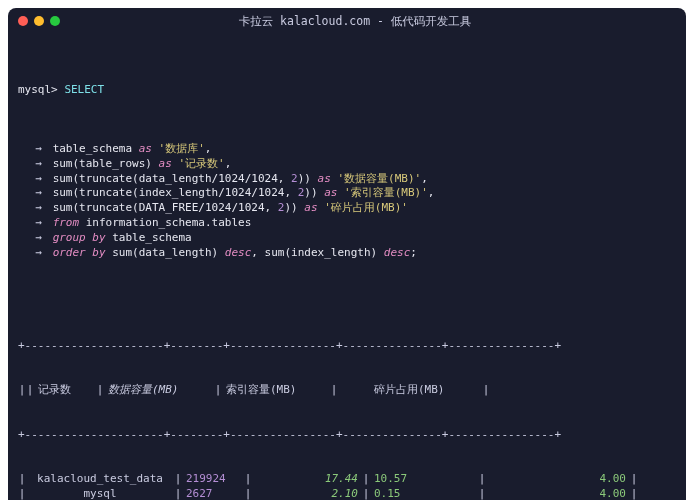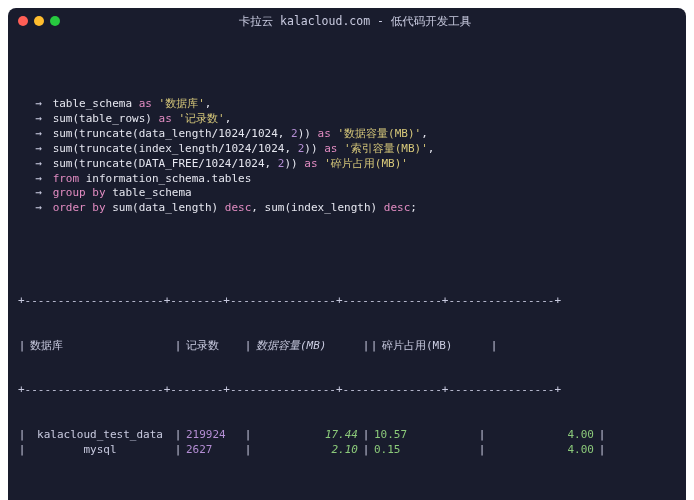--- a/index.html
+++ b/index.html
@@ -48,38 +48,38 @@
     font-size: 11.5px;
   }
   .term-body {
     padding: 4px 10px 10px 10px;
     line-height: 1.35;
     white-space: pre;
   }
   .prompt-line { white-space: pre-wrap; }
   .c-white { color: #e6e7f0; }
   .c-cyan  { color: #7ee0e8; }
-  .c-pink  { color: #e28cc2; }
+  .c-pink  { color: #e28cc2; font-style: italic; }
   .c-yellow{ color: #d7c87a; }
   .c-purple{ color: #b48ed4; }
   .arrow { color: #c9cbe0; display:inline-block; width:28px; text-align:right; padding-right:4px;}
   .table-wrap { margin-top: 4px; }
   .sep-line { color: #c9cbe0; letter-spacing: 0; }
   .data-row { display: flex; }
   .cell {
     padding: 0 4px;
     overflow: hidden;
     text-overflow: clip;
     white-space: nowrap;
   }
   .cell.name { flex: 0 0 148px; text-align: center; }
   .cell.rows { flex: 0 0 62px;  }
   .cell.datasz{ flex: 0 0 110px; text-align: right; font-style: italic; }
   .cell.idxsz { flex: 0 0 108px; text-align: left; }
-  .cell.frag  { flex: 0 0 112px; text-align: right; }
+  .cell.frag  { flex: 0 0 112px; text-align: right; margin-left: 32px; }
   .pipe { color: #c9cbe0; flex: 0 0 8px; text-align:center;}
   .header-row .cell { color: #c9cbe0; text-align: left !important;}
   .val-purple { color: #b48ed4; }
   .val-green  { color: #8bc97a; }
   .val-name   { color: #c9cbe0; }
 </style>
 </head>
 <body>
 
 <div class="terminal-window">
@@ -88,30 +88,31 @@
     <div class="traffic-lights">
       <span class="dot red"></span>
       <span class="dot yellow"></span>
       <span class="dot green"></span>
     </div>
     <div class="title-text">卡拉云 kalacloud.com - 低代码开发工具</div>
   </div>
 
   <div class="term-body">
 
+    <div class="prompt-line"><span class="c-white">mysql&gt;</span> <span class="c-cyan">SELECT</span></div>
 
     <div id="sql-lines"><div class="prompt-line"><span class="arrow">→</span> <span class="c-white">table_schema </span><span class="c-pink">as</span><span class="c-yellow"> '数据库'</span><span class="c-white">,</span></div><div class="prompt-line"><span class="arrow">→</span> <span class="c-white">sum(table_rows) </span><span class="c-pink">as</span><span class="c-yellow"> '记录数'</span><span class="c-white">,</span></div><div class="prompt-line"><span class="arrow">→</span> <span class="c-white">sum(truncate(data_length/1024/1024, </span><span class="c-purple">2</span><span class="c-white">)) </span><span class="c-pink">as</span><span class="c-yellow"> '数据容量(MB)'</span><span class="c-white">,</span></div><div class="prompt-line"><span class="arrow">→</span> <span class="c-white">sum(truncate(index_length/1024/1024, </span><span class="c-purple">2</span><span class="c-white">)) </span><span class="c-pink">as</span><span class="c-yellow"> '索引容量(MB)'</span><span class="c-white">,</span></div><div class="prompt-line"><span class="arrow">→</span> <span class="c-white">sum(truncate(DATA_FREE/1024/1024, </span><span class="c-purple">2</span><span class="c-white">)) </span><span class="c-pink">as</span><span class="c-yellow"> '碎片占用(MB)'</span><span class="c-white"></span></div><div class="prompt-line"><span class="arrow">→</span> <span class="c-pink">from</span><span class="c-white"> information_schema.tables</span></div><div class="prompt-line"><span class="arrow">→</span> <span class="c-pink">group by</span><span class="c-white"> table_schema</span></div><div class="prompt-line"><span class="arrow">→</span> <span class="c-pink">order by</span><span class="c-white"> sum(data_length) </span><span class="c-pink">desc</span><span class="c-white">, sum(index_length) </span><span class="c-pink">desc</span><span class="c-white">;</span></div></div>
 
     <div class="table-wrap">
       <div class="sep-line">+---------------------+--------+----------------+---------------+----------------+</div>
       <div class="data-row header-row">
-        <span class="pipe">|</span><span class="cell name">数据库</span>
+        <span class="pipe">|</span>
         <span class="pipe">|</span><span class="cell rows">记录数</span>
         <span class="pipe">|</span><span class="cell datasz">数据容量(MB)</span>
-        <span class="pipe">|</span>
+        <span class="pipe">|</span><span class="cell idxsz">索引容量(MB)</span>
         <span class="pipe">|</span><span class="cell frag">碎片占用(MB)</span>
         <span class="pipe">|</span>
       </div>
       <div class="sep-line">+---------------------+--------+----------------+---------------+----------------+</div>
       <div id="table-rows"><div class="data-row"><span class="pipe">|</span><span class="cell name val-name">kalacloud_test_data</span><span class="pipe">|</span><span class="cell rows val-purple">219924</span><span class="pipe">|</span><span class="cell datasz val-green">17.44</span><span class="pipe">|</span><span class="cell idxsz val-green">10.57</span><span class="pipe">|</span><span class="cell frag val-green">4.00</span><span class="pipe">|</span></div><div class="data-row"><span class="pipe">|</span><span class="cell name val-name">mysql</span><span class="pipe">|</span><span class="cell rows val-purple">2627</span><span class="pipe">|</span><span class="cell datasz val-green">2.10</span><span class="pipe">|</span><span class="cell idxsz val-green">0.15</span><span class="pipe">|</span><span class="cell frag val-green">4.00</span><span class="pipe">|</span></div></div>
       
     </div>
 
     
 

